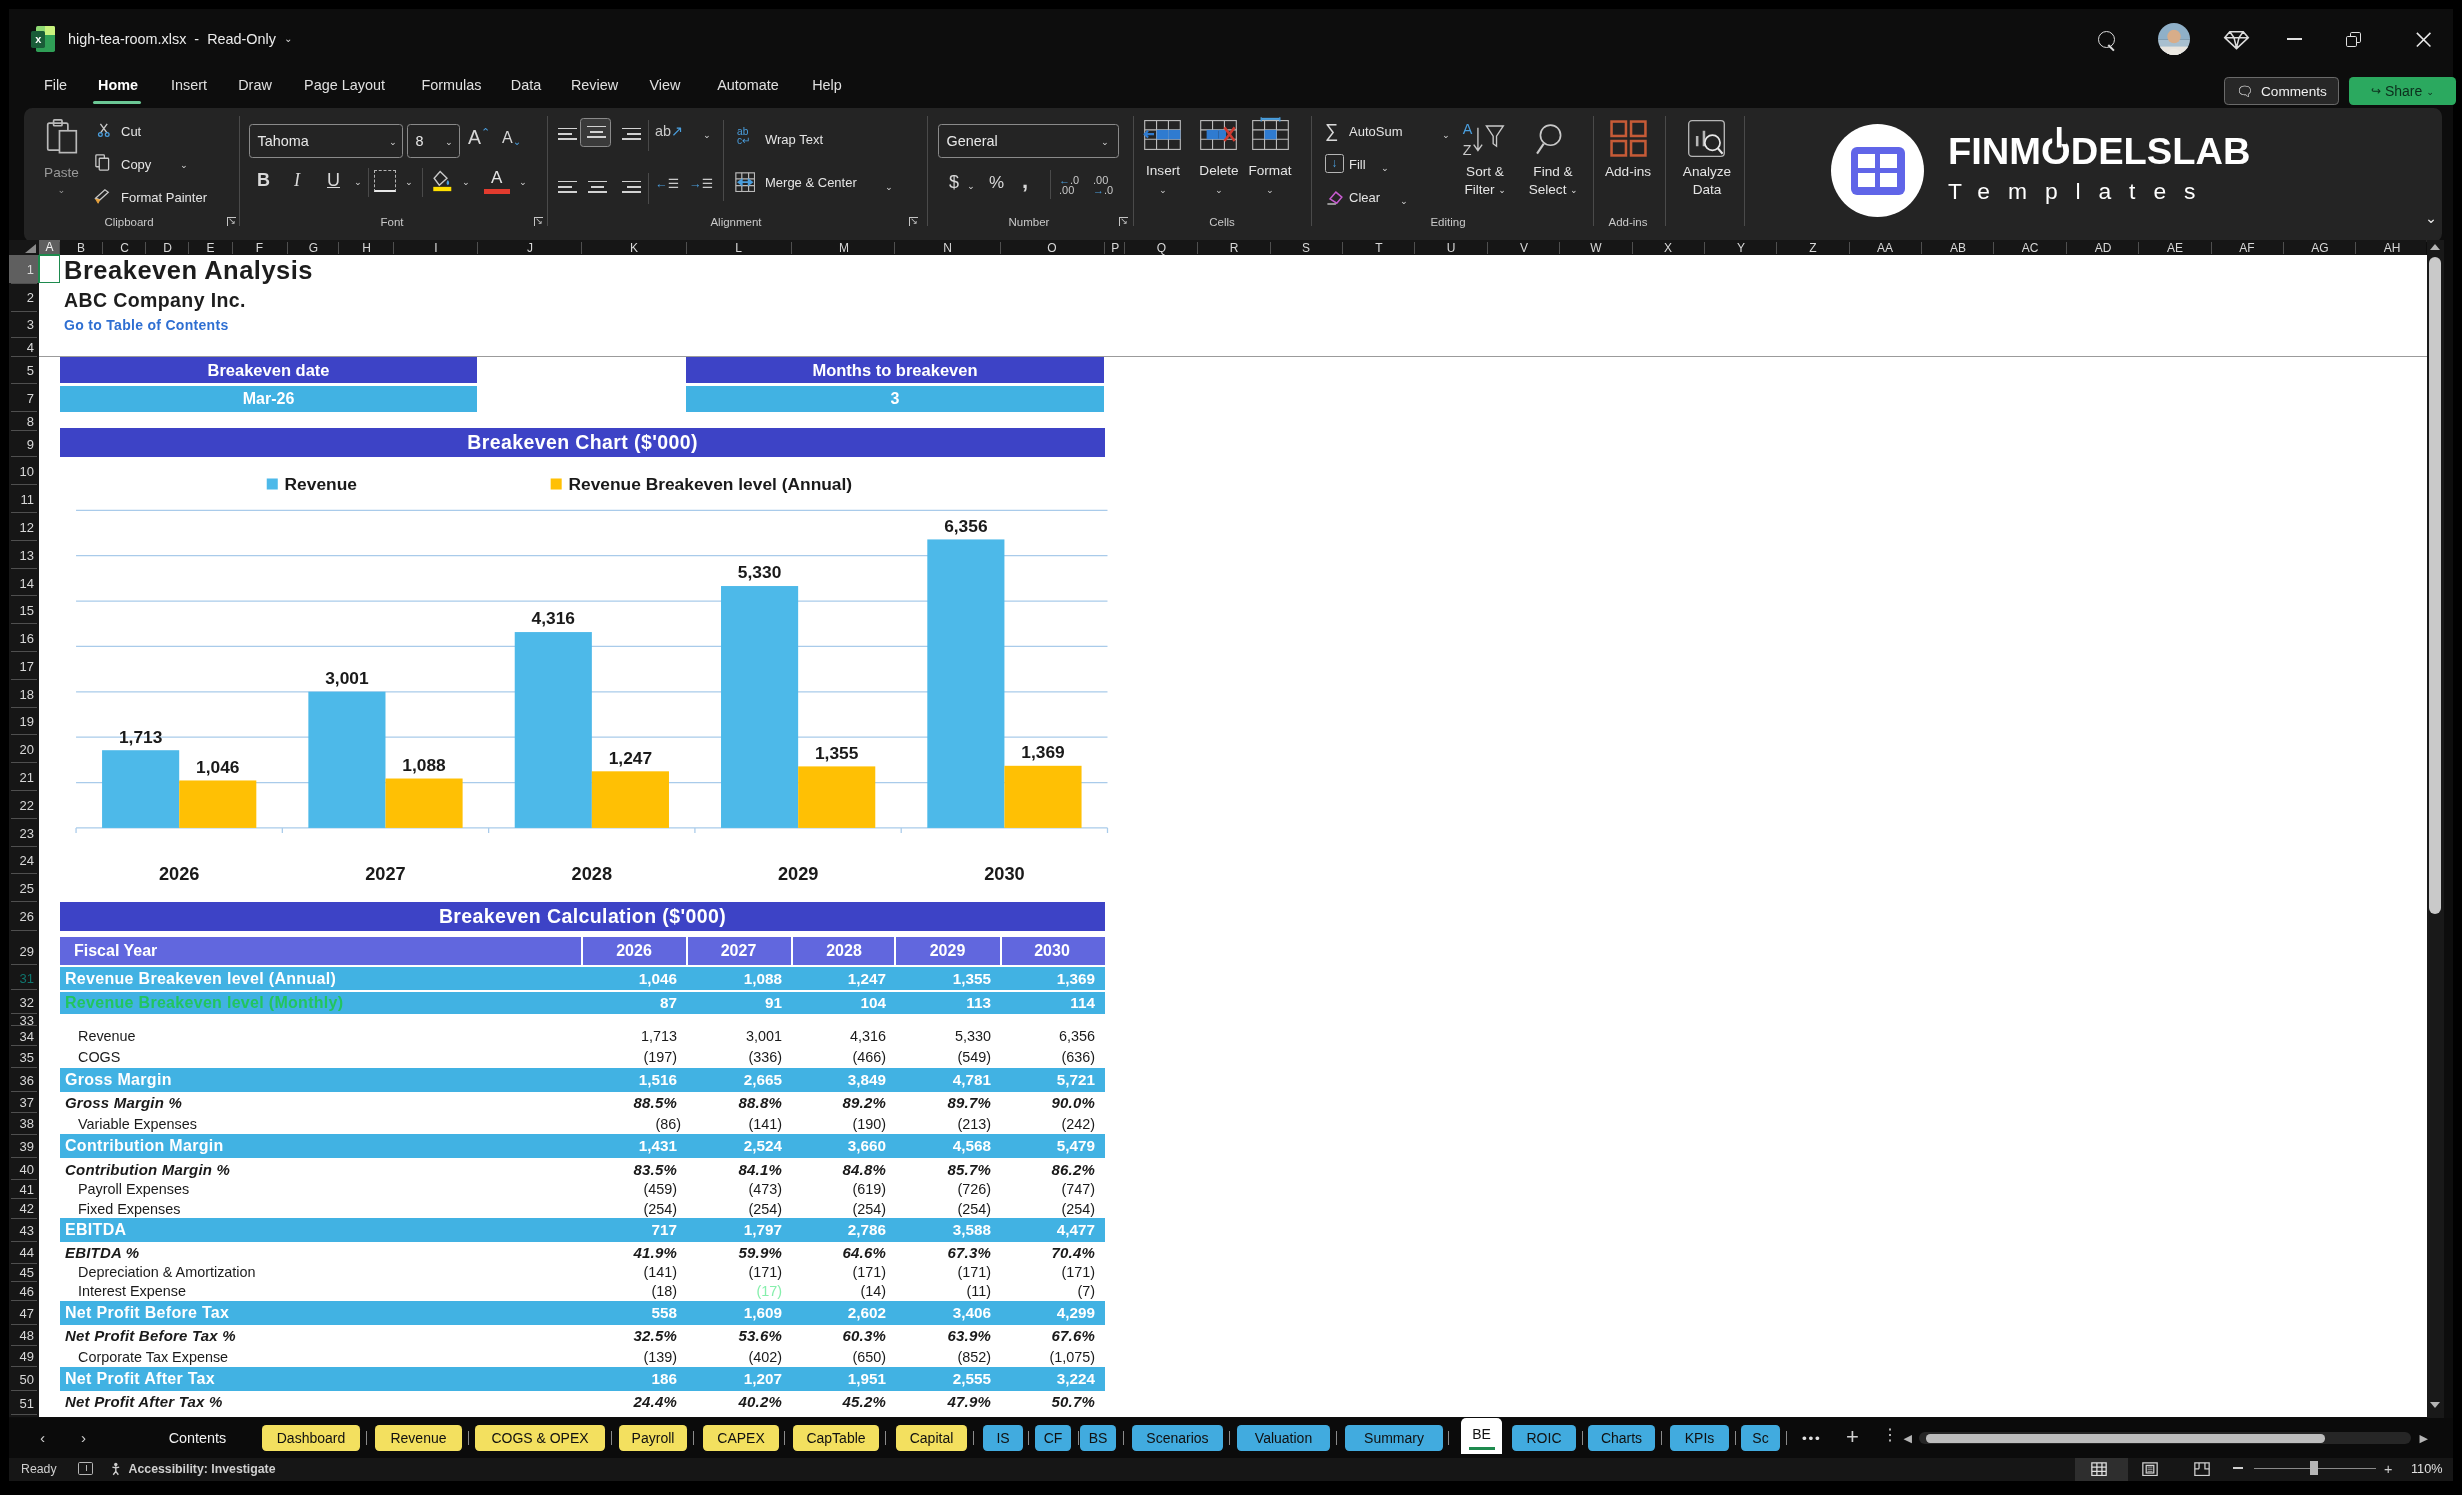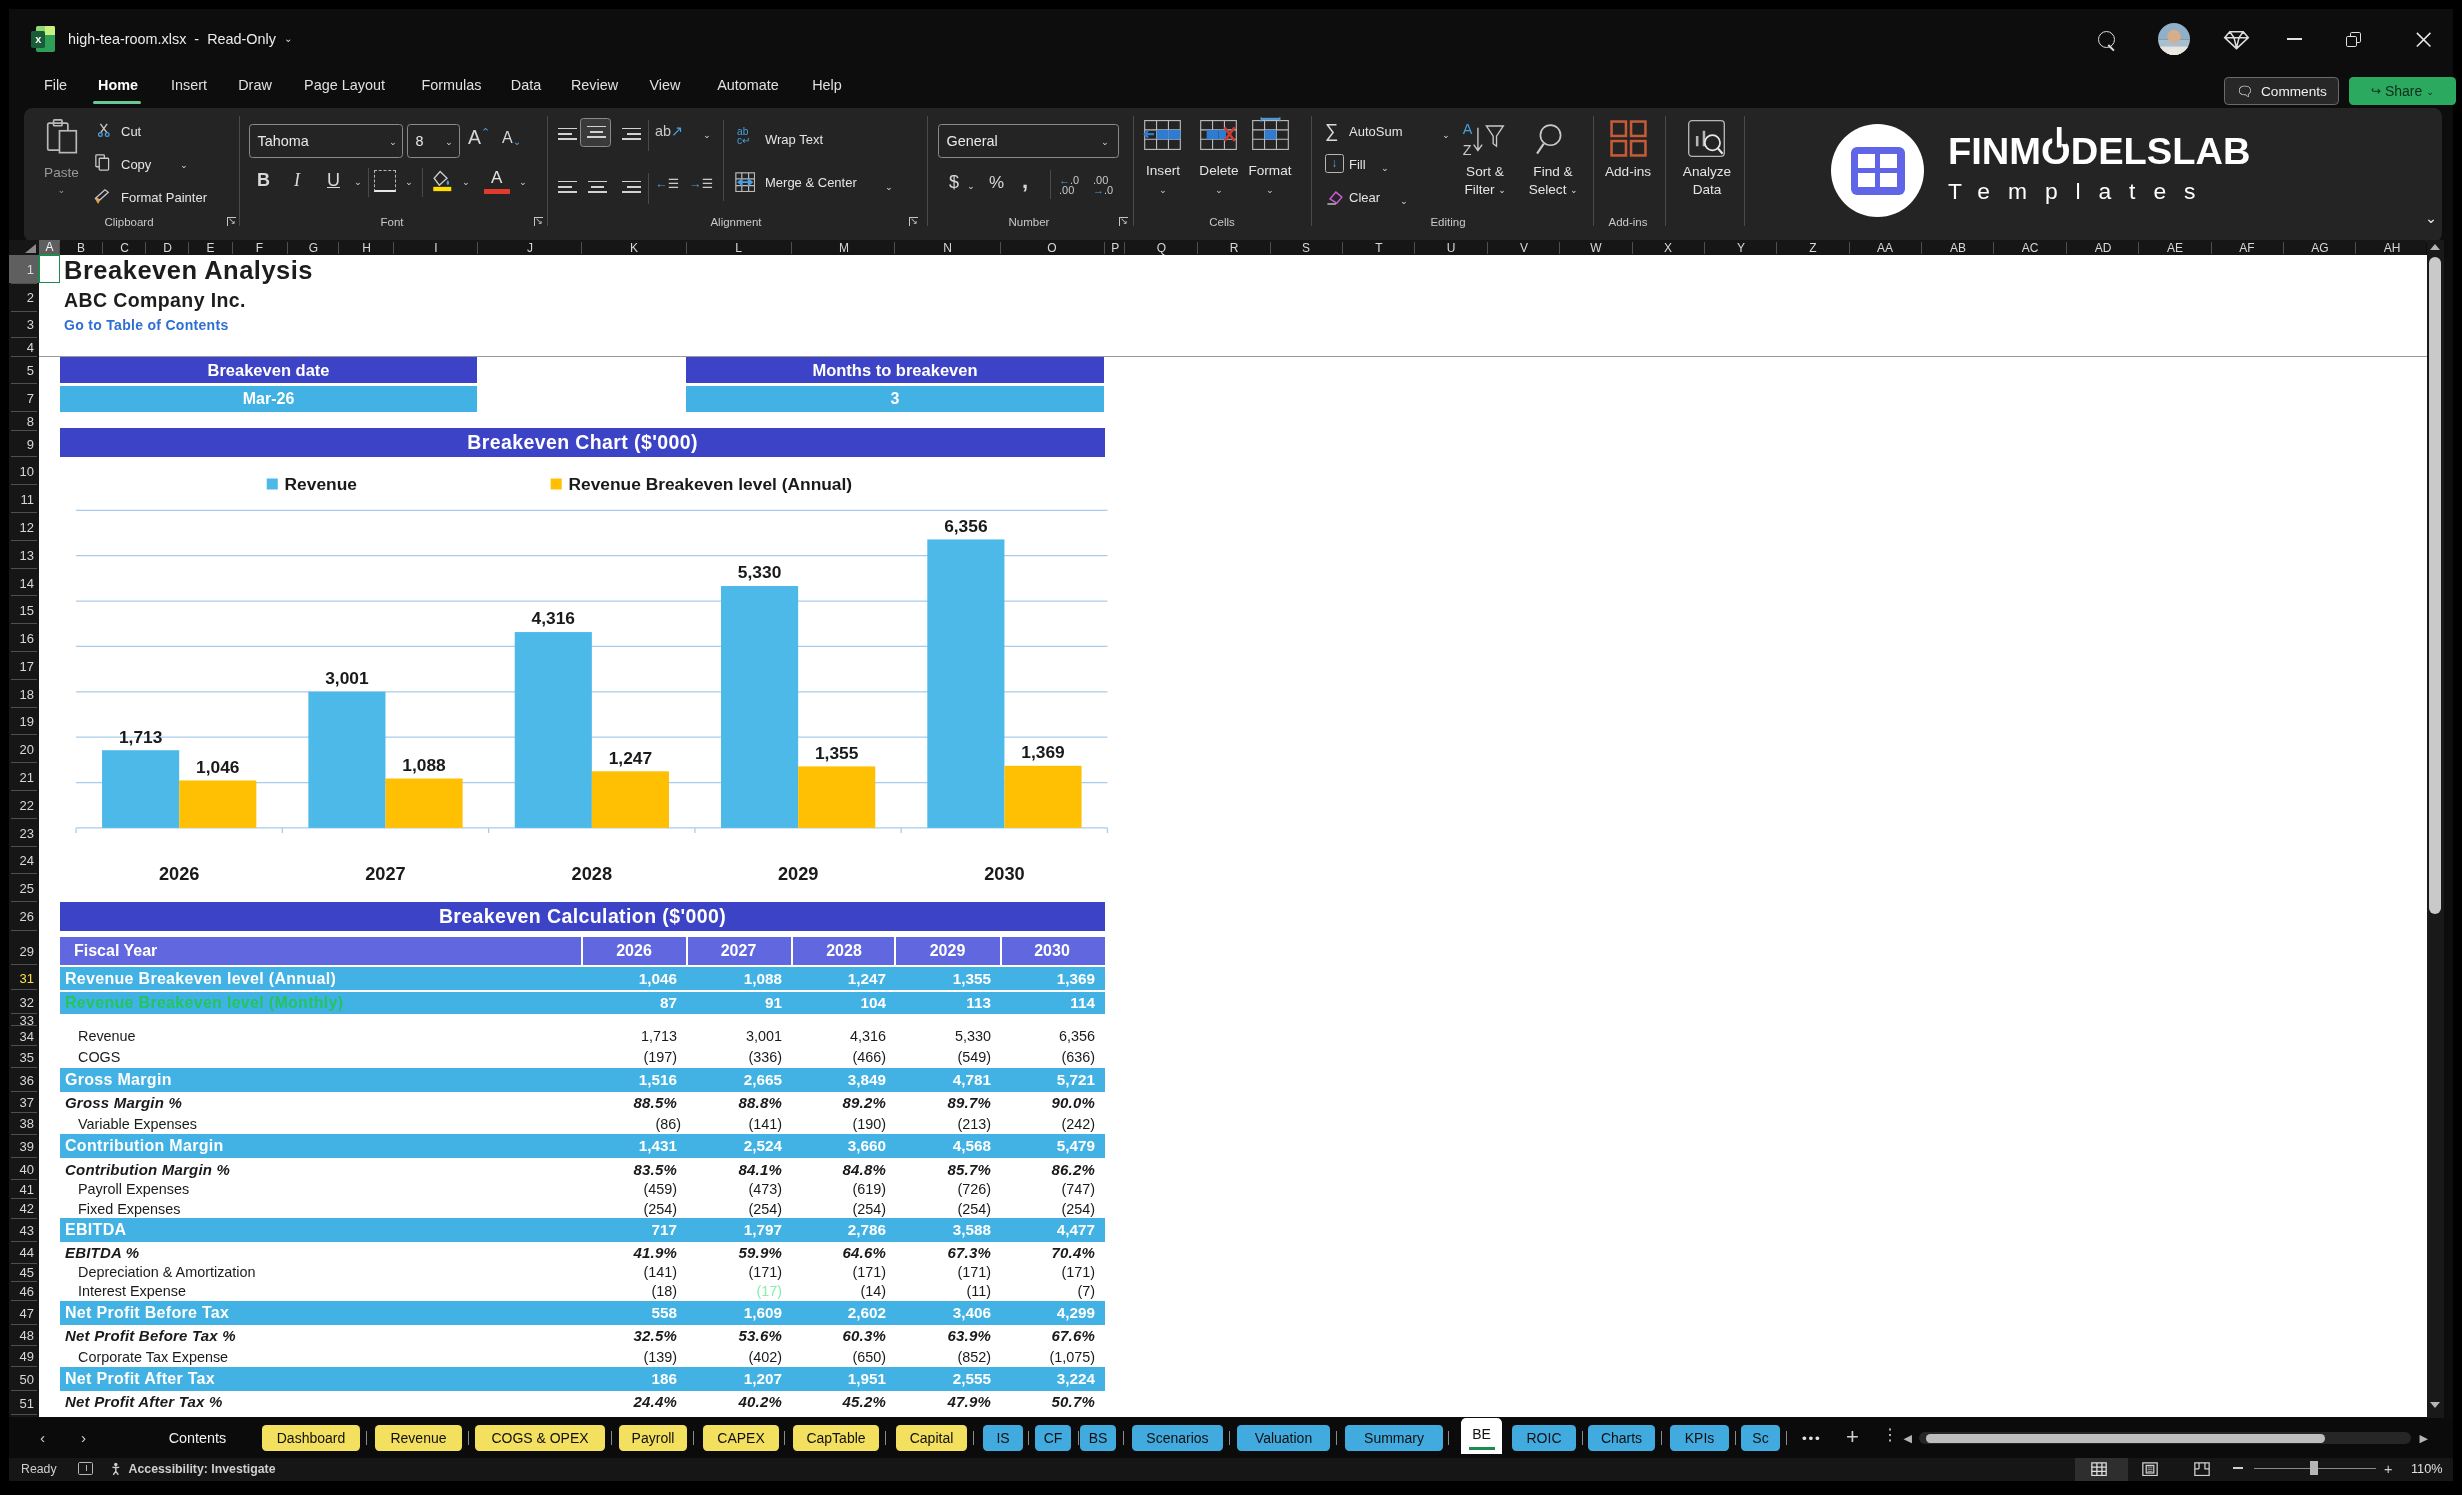--- a/index.html
+++ b/index.html
@@ -398,21 +398,21 @@
 <div class="ab" style="left:9.3px;top:819px;width:24.6px;height:28px;color:#d8d8d8;font-size:13px;display:flex;align-items:center;justify-content:flex-end;">23</div>
 <div class="ab" style="left:11px;top:846px;width:26px;height:0.8px;background:#4f4f4f;"></div>
 <div class="ab" style="left:9.3px;top:846px;width:24.6px;height:28px;color:#d8d8d8;font-size:13px;display:flex;align-items:center;justify-content:flex-end;">24</div>
 <div class="ab" style="left:11px;top:873px;width:26px;height:0.8px;background:#4f4f4f;"></div>
 <div class="ab" style="left:9.3px;top:874px;width:24.6px;height:28px;color:#d8d8d8;font-size:13px;display:flex;align-items:center;justify-content:flex-end;">25</div>
 <div class="ab" style="left:11px;top:901px;width:26px;height:0.8px;background:#4f4f4f;"></div>
 <div class="ab" style="left:9.3px;top:902px;width:24.6px;height:29px;color:#d8d8d8;font-size:13px;display:flex;align-items:center;justify-content:flex-end;">26</div>
 <div class="ab" style="left:11px;top:930px;width:26px;height:0.8px;background:#4f4f4f;"></div>
 <div class="ab" style="left:9.3px;top:937px;width:24.6px;height:28px;color:#d8d8d8;font-size:13px;display:flex;align-items:center;justify-content:flex-end;">29</div>
 <div class="ab" style="left:11px;top:964px;width:26px;height:0.8px;background:#4f4f4f;"></div>
-<div class="ab" style="left:9.3px;top:967px;width:24.6px;height:23px;color:#fde047;font-size:13px;display:flex;align-items:center;justify-content:flex-end;">31</div>
+<div class="ab" style="left:9.3px;top:967px;width:24.6px;height:23px;color:#0f766e;font-size:13px;display:flex;align-items:center;justify-content:flex-end;">31</div>
 <div class="ab" style="left:11px;top:989px;width:26px;height:0.8px;background:#4f4f4f;"></div>
 <div class="ab" style="left:9.3px;top:990px;width:24.6px;height:24px;color:#d8d8d8;font-size:13px;display:flex;align-items:center;justify-content:flex-end;">32</div>
 <div class="ab" style="left:11px;top:1013px;width:26px;height:0.8px;background:#4f4f4f;"></div>
 <div class="ab" style="left:9.3px;top:1014px;width:24.6px;height:12px;color:#d8d8d8;font-size:13px;display:flex;align-items:center;justify-content:flex-end;">33</div>
 <div class="ab" style="left:11px;top:1025px;width:26px;height:0.8px;background:#4f4f4f;"></div>
 <div class="ab" style="left:9.3px;top:1026px;width:24.6px;height:20.4px;color:#d8d8d8;font-size:13px;display:flex;align-items:center;justify-content:flex-end;">34</div>
 <div class="ab" style="left:11px;top:1045px;width:26px;height:0.8px;background:#4f4f4f;"></div>
 <div class="ab" style="left:9.3px;top:1046px;width:24.6px;height:22px;color:#d8d8d8;font-size:13px;display:flex;align-items:center;justify-content:flex-end;">35</div>
 <div class="ab" style="left:11px;top:1067px;width:26px;height:0.8px;background:#4f4f4f;"></div>
 <div class="ab" style="left:9.3px;top:1068px;width:24.6px;height:24px;color:#d8d8d8;font-size:13px;display:flex;align-items:center;justify-content:flex-end;">36</div>

